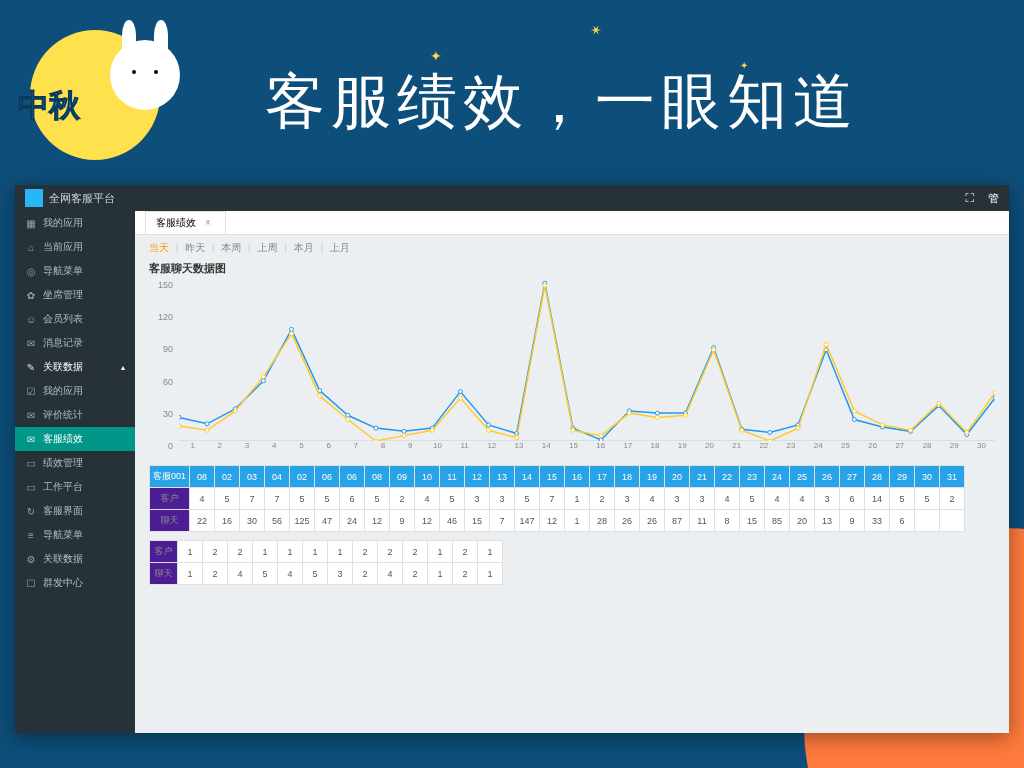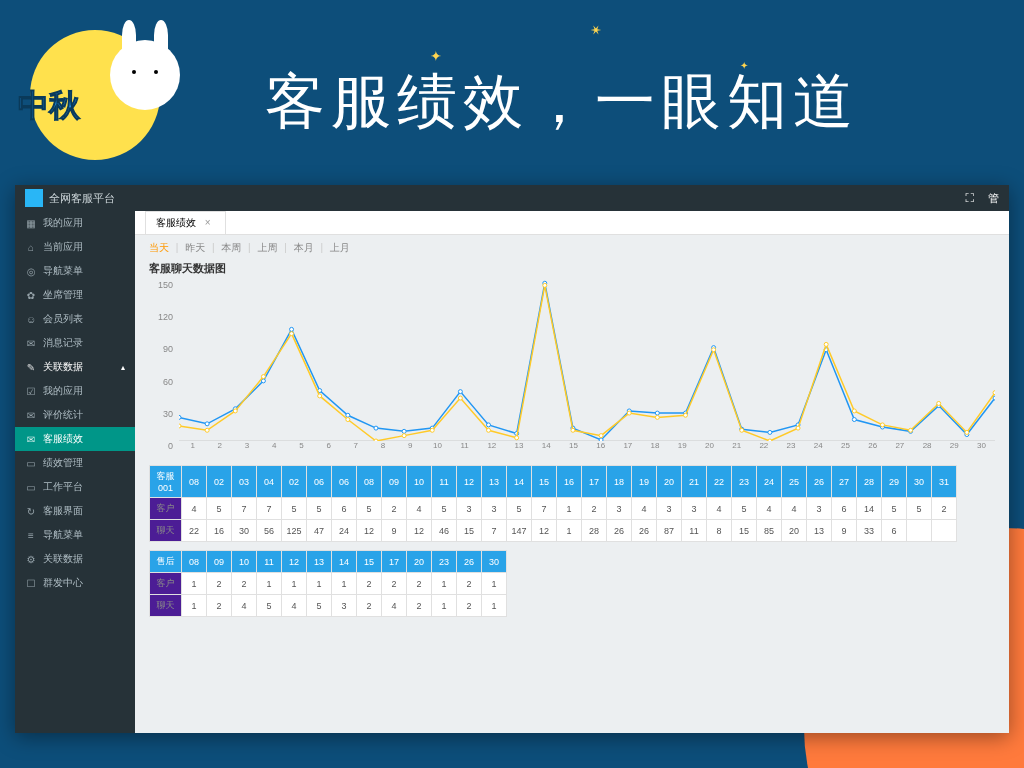--- a/index.html
+++ b/index.html
@@ -171,21 +171,21 @@
 table.data th, table.data td {
   border: 1px solid #e0e0e0;
   text-align: center;
   padding: 4px 0;
   width: 25px;
   min-width: 25px;
   background: #fff;
   color: #555;
 }
 table.data th { background: #29a3e8; color: #fff; font-weight: normal; }
-table.data th.rowh { background: #29a3e8; width: 32px; }
+table.data th.rowh { background: #29a3e8; width: 40px; }
 table.data td.rowh { background: #4c1d95; color: #888; width: 28px; }
 </style>
 </head>
 <body>
 
 <div class="moon"></div>
 <div class="bunny">
   <div class="bunny-eye l"></div>
     <div class="bunny-eye r"></div>
 </div>
@@ -499,36 +499,20 @@
                 <td></td>
                 <td></td>
               </tr>
             </tbody>
           </table>
       </div>
       <div class="tblwrap">
         <table class="data" id="tbl2">
             <tbody>
               <tr>
-                <th class="rowh">售后</th>
-                <th>08</th>
-                <th>09</th>
-                <th>10</th>
-                <th>11</th>
-                <th>12</th>
-                <th>13</th>
-                <th>14</th>
-                <th>15</th>
-                <th>17</th>
-                <th>20</th>
-                <th>23</th>
-                <th>26</th>
-                <th>30</th>
-              </tr>
-              <tr>
                 <td class="rowh">客户</td>
                 <td>1</td>
                 <td>2</td>
                 <td>2</td>
                 <td>1</td>
                 <td>1</td>
                 <td>1</td>
                 <td>1</td>
                 <td>2</td>
                 <td>2</td>

